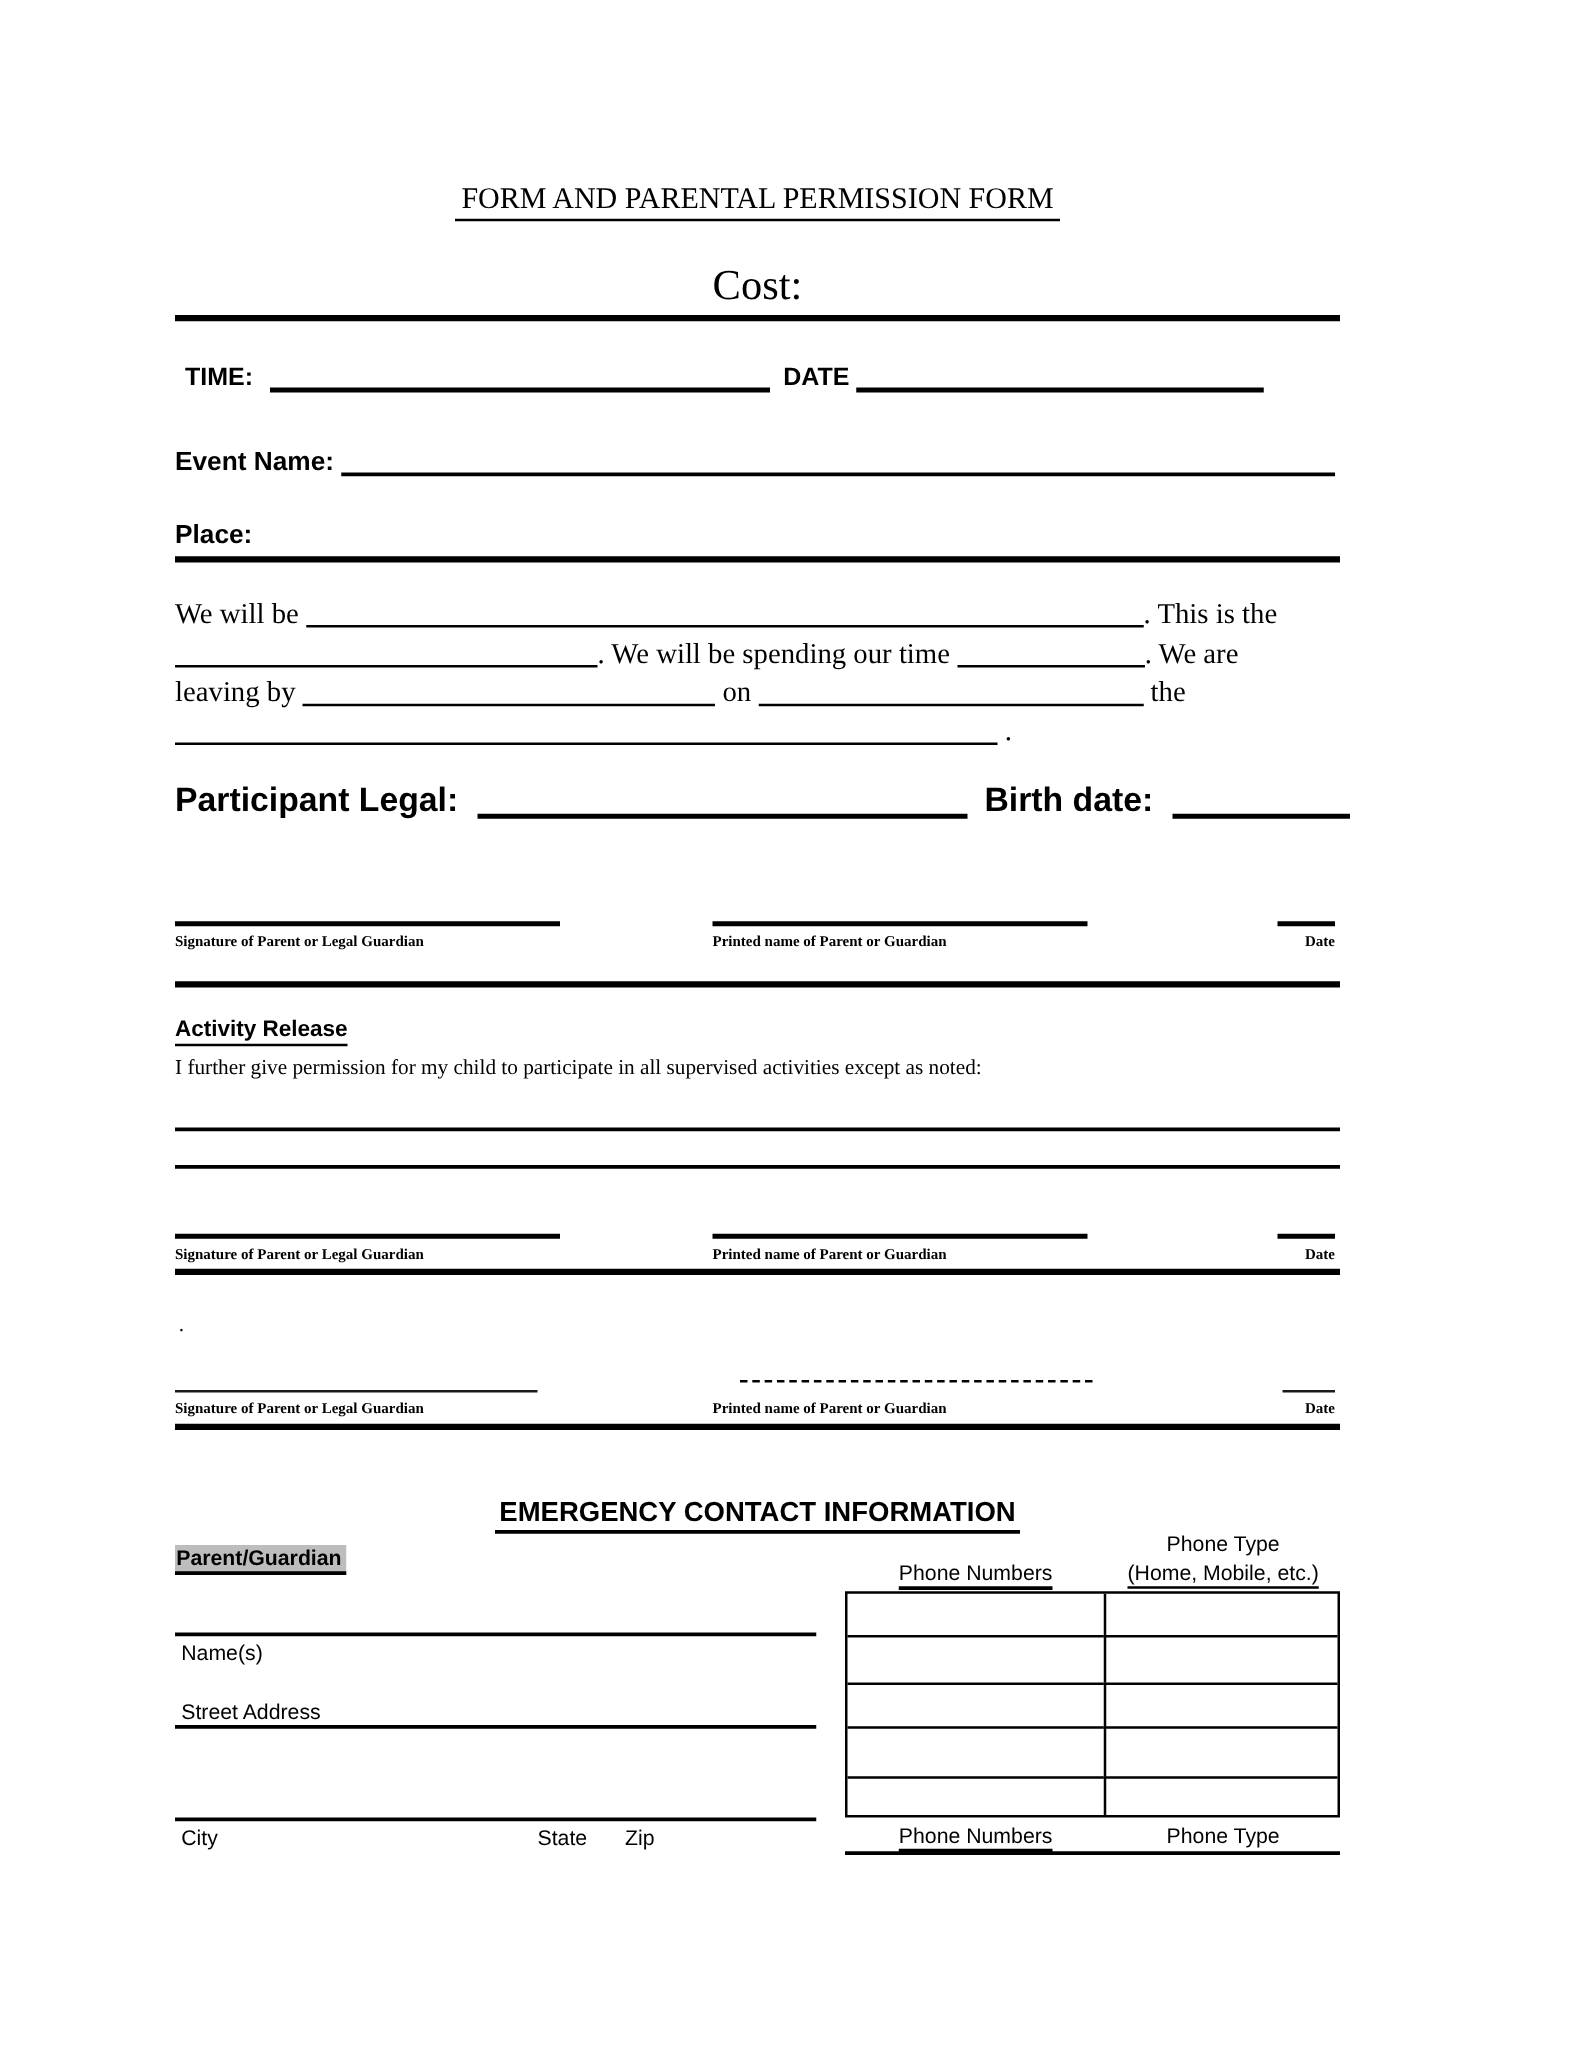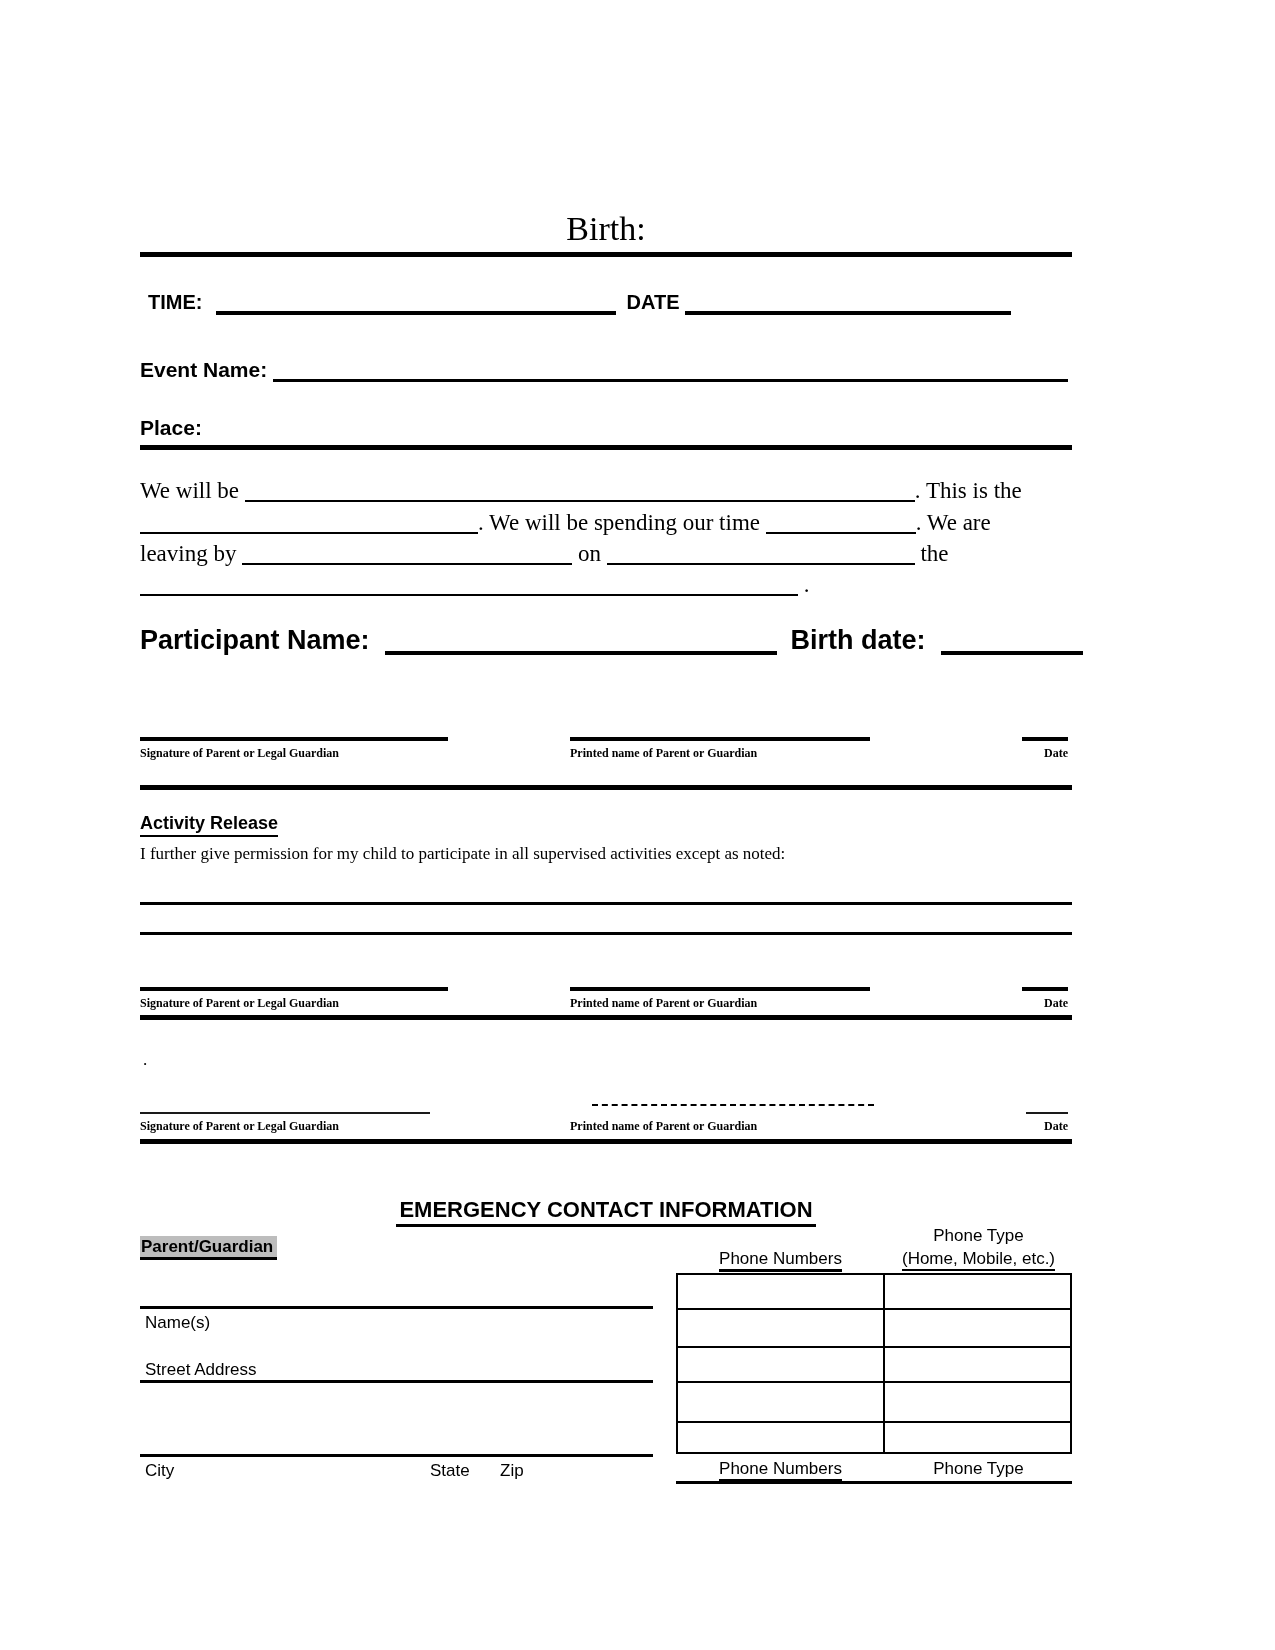--- a/index.html
+++ b/index.html
@@ -33,23 +33,26 @@
   .etable .c2{border-left:2px solid #000;}
   .etable .rn{border-top:2px solid #000;}
   .hl{border-bottom:3px solid #000;padding:1px 4px 1px 1px;}
   .colhead{position:absolute;white-space:nowrap;text-align:center;}
 </style>
 </head>
 <body>
 
 <div class="page">
 
+  <div class="abs center t24" style="top:146px;">
+    <span class="titleu">FORM AND PARENTAL PERMISSION FORM</span>
+  </div>
 
   <div class="abs center t34" style="top:210px;">
-    <span>Birth:</span>
+    <span>Cost:</span>
   </div>
   <div class="rule thick" style="top:252px;"></div>
 
   <div class="abs t30 sans bold" style="top:291px;left:148px;">
     <span>TIME:</span>
     <span class="ublank bthick" style="width:400px;margin-left:8px;"></span>
     <span style="margin-left:5px;">DATE</span>
     <span class="ublank bthick" style="width:326px;"></span>
   </div>
 
@@ -70,21 +73,21 @@
     <span class="ublank" style="width:338px;"></span><span>. We will be spending our time </span><span class="ublank" style="width:150px;"></span><span>. We are</span>
   </div>
   <div class="abs t23" style="top:541px;left:140px;">
     <span>leaving by </span><span class="ublank" style="width:330px;"></span><span> on </span><span class="ublank" style="width:308px;"></span><span> the</span>
   </div>
   <div class="abs t23" style="top:572px;left:140px;">
     <span class="ublank" style="width:658px;"></span><span> .</span>
   </div>
 
   <div class="abs t27 sans bold" style="top:625px;left:140px;">
-    <span>Participant Name:</span>
+    <span>Participant Legal:</span>
     <span class="ublank bthick" style="width:392px;margin-left:8px;"></span>
     <span style="margin-left:6px;">Birth date:</span>
     <span class="ublank bthick" style="width:142px;margin-left:8px;"></span>
   </div>
 
 
   <div>
     <div class="sigline" style="top:737px;left:140px;width:308px;"></div>
     <div class="sigline" style="top:737px;left:570px;width:300px;"></div>
     <div class="sigline" style="top:737px;left:1022px;width:46px;"></div>

